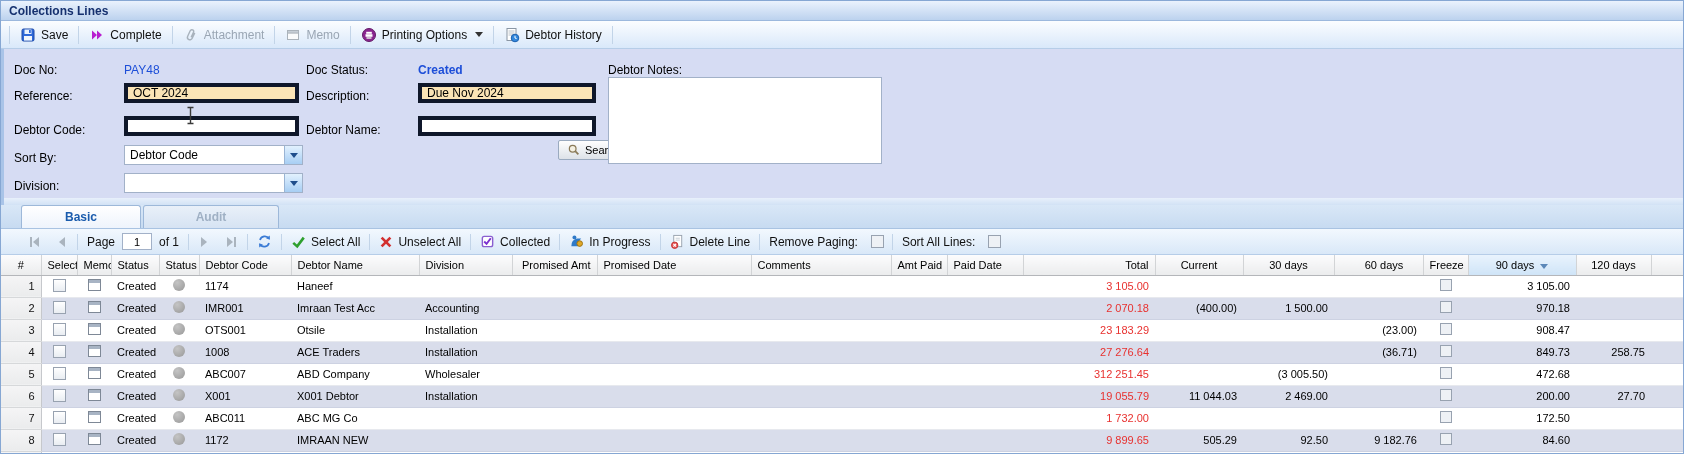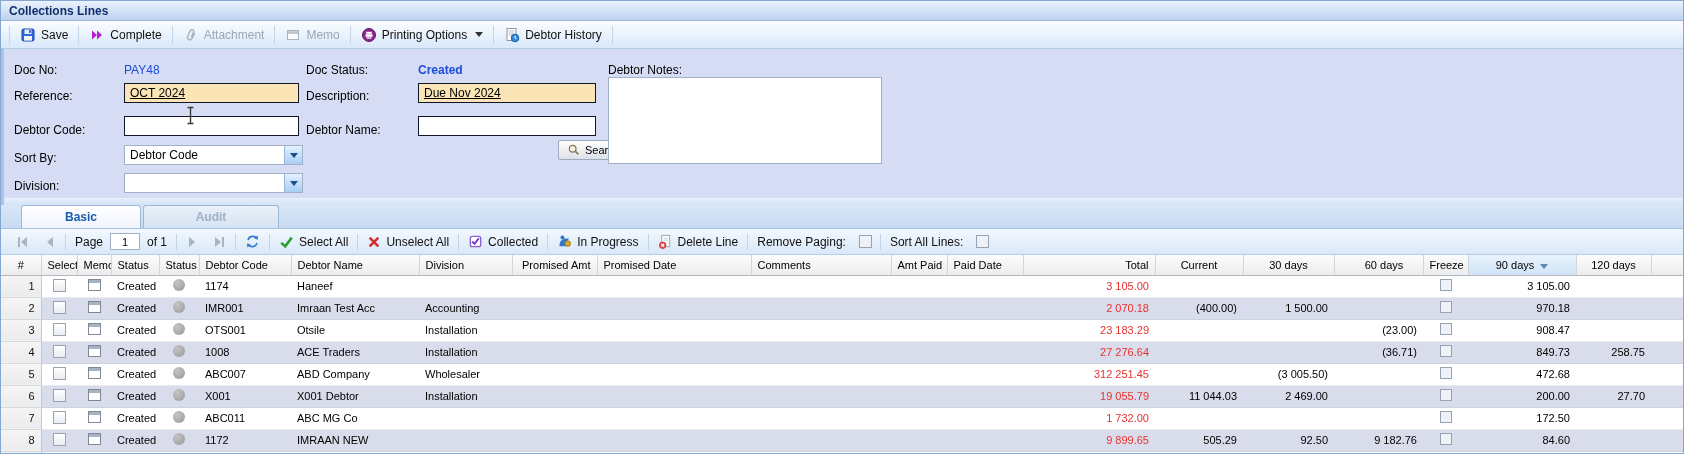--- a/index.html
+++ b/index.html
@@ -18,22 +18,22 @@
   .tb-btn{ display:flex; align-items:center; gap:5px; padding:3px 8px; font-size:12px; color:#101010; cursor:default; }
   .tb-btn.disabled{ color:#9aa6b4; }
   .tb-sep{ width:1px; height:18px; background:#c2d4e8; margin:0 2px; }
   .caret{ width:0;height:0;border-left:4px solid transparent;border-right:4px solid transparent;border-top:5px solid #333; margin-left:3px;}
 
   
   .form-area{ position:relative; height:149px; background:#d6dcf3; font-size:12px; border-left:3px solid #a9c4e8;}
   .lbl{ position:absolute; color:#000; }
   .val{ position:absolute; color:#1d4ed8; }
   .bold{ font-weight:bold; }
-  .xinput{ position:absolute; height:20px; border:1px solid #0f172a; background:#fff;
-           font:12px "Liberation Sans",sans-serif; padding:5px 5px; color:#000;text-decoration:underline; }
+  .xinput{ position:absolute; height:20px; border:4px solid #0f172a; background:#fff;
+           font:12px "Liberation Sans",sans-serif; padding:5px 5px; color:#000; }
   .hl{ background:#fbe4b6; }
   .xselect{ position:absolute; height:20px; border:1px solid #a2b1c8; background:#fff;
             display:flex; align-items:center; }
   .xselect .txt{ flex:1; padding-left:5px; font-size:12px; }
   .ddbtn{ width:18px; height:100%; background:linear-gradient(#e2f1fe,#a7cef4);
           border-left:1px solid #9ab4d4; display:flex; align-items:center; justify-content:center; }
   .ddbtn i{ width:0;height:0;border-left:4px solid transparent;border-right:4px solid transparent;border-top:5px solid #1f4e8c; }
   .xtextarea{ position:absolute; border:1px solid #a2b1c8; background:#fff; resize:none;
               font:12px "Liberation Sans",sans-serif; }
   .search-btn{ position:absolute; height:20px; display:flex; align-items:center; gap:4px;
@@ -46,21 +46,21 @@
   .tabstrip{ height:24px; background:linear-gradient(#d9e7f7,#c7dbf1); border-bottom:1px solid #a9c3e2;
              display:flex; align-items:flex-end; padding-left:20px; }
   .tab{ width:120px; height:23px; display:flex; align-items:center; justify-content:center;
         font-size:12px; font-weight:bold; border:1px solid #9db8d9; border-bottom:none;
         border-radius:3px 3px 0 0; margin-right:2px;margin-top:39px; }
   .tab.active{ background:linear-gradient(#ffffff,#eef4fc); color:#1b5cad; }
   .tab.inactive{ width:136px; background:linear-gradient(#e9f0f9,#d6e3f3); color:#9fb0c4; }
 
   
   .gridbar{ height:26px; background:linear-gradient(#f2f8fe,#d9e8f8); border-bottom:1px solid #b6cde8;
-            display:flex; align-items:center; padding-left:8px; font-size:12px; color:#101010; }
+            display:flex; align-items:center; padding-left:20px; font-size:12px; color:#101010; }
   .gb-item{ display:flex; align-items:center; gap:5px; padding:0 7px; }
   .gb-sep{ width:1px; height:16px; background:#c2d4e8; margin:0 2px; }
   .page-input{ width:30px; height:17px; border:1px solid #a2b1c8; background:#fff; text-align:center;
                font:11px "Liberation Sans",sans-serif; }
   .cbx{ width:13px; height:13px; border:1px solid #98a2b0; background:linear-gradient(#ffffff,#e9edf2);
         display:inline-block; }
   .cbx.flat{ background:#eef1f5; }
 
   
   .grid-wrap{ height:200px; background:#fff; overflow:hidden; }

